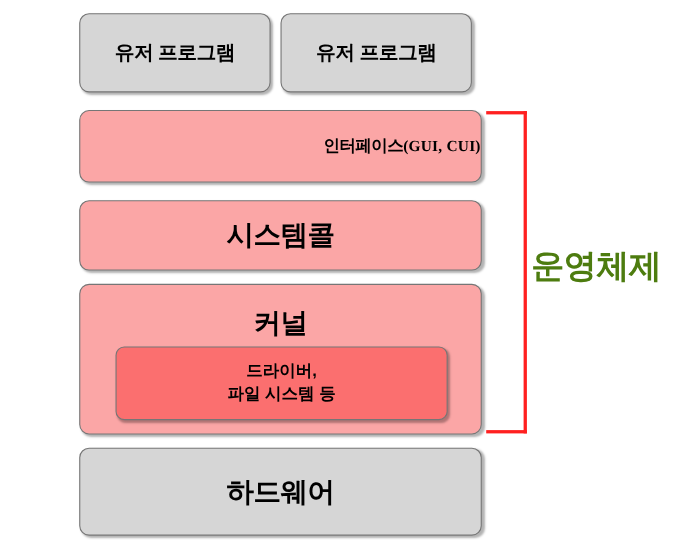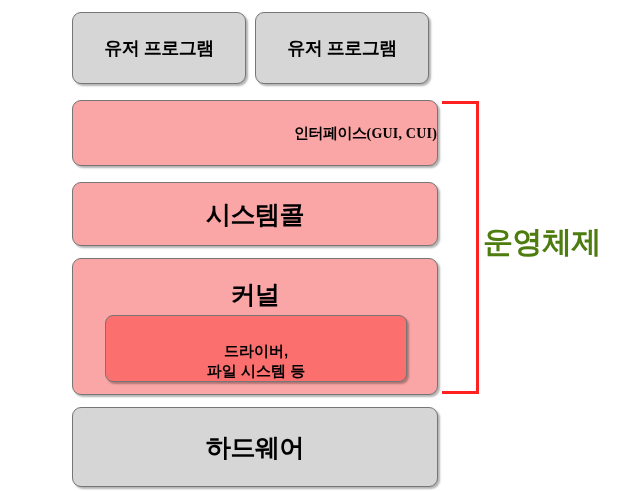--- a/index.html
+++ b/index.html
@@ -28,21 +28,21 @@
     align-items: center;
     justify-content: center;
     text-align: center;
     color: #000000;
     font-weight: bold;
     box-shadow: 2px 2px 2px rgba(0,0,0,0.30);
     line-height: 1.15;
   }
   .gray { background: #d6d6d6; }
   .pink { background: #fba6a6; }
-  .deep { background: #fb6f6f; justify-content: flex-end; }
+  .deep { background: #fb6f6f; }
 
   
   .userprog {
     top: 12px;
     height: 72px;
     width: 174px;
     font-size: 18px;
     letter-spacing: -0.5px;
   }
   #userprog-1 { left: 72px; }

